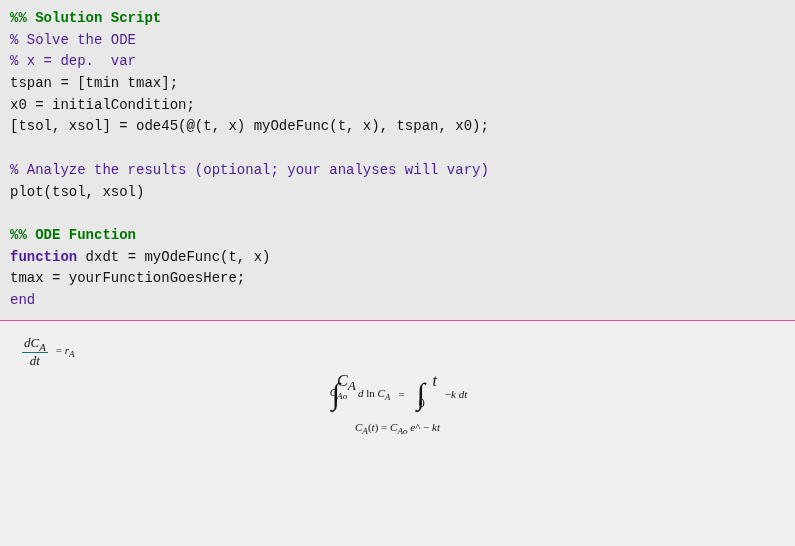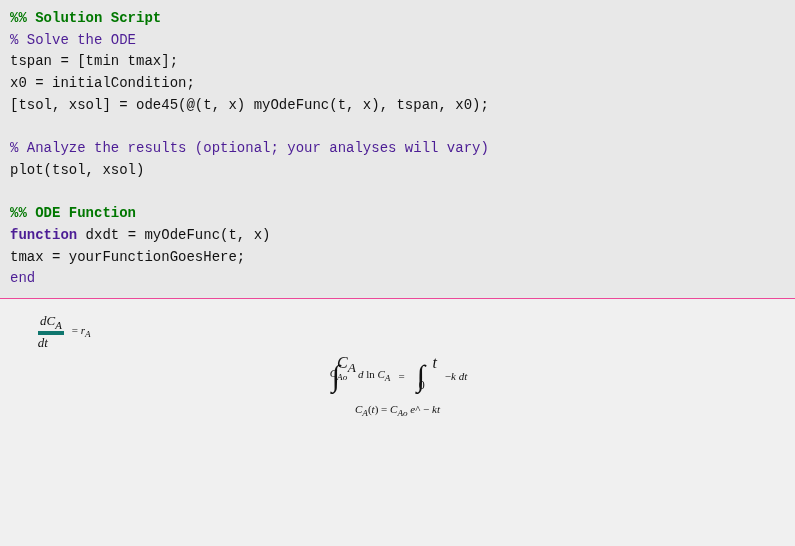--- a/index.html
+++ b/index.html
@@ -35,25 +35,24 @@
       margin-bottom: 6px;
     }
     .frac {
       display: inline-flex;
       flex-direction: column;
       align-items: center;
       vertical-align: middle;
       margin: 0 2px;
     }
     .frac .num {
-      border-bottom: 4px solid #0f766e;
+      border-bottom: 1px solid #0f766e;
       padding: 0 2px;
       font-size: 13px;
       font-family: serif;
-      margin-left: 16px;
     }
     .frac .den {
       padding: 0 2px;
       font-size: 13px;
       font-family: serif;
     }
     .math-text {
       font-family: serif;
       font-size: 11px;
       color: #111;
@@ -94,20 +93,21 @@
       font-family: serif;
     }
     .italic { font-style: italic; }
   </style>
 </head>
 <body>
 
 <div class="code-block">
   <span class="line bold-green">%% Solution Script</span>
   <span class="line green">% Solve the ODE</span>
+  <span class="line green">% x = dep.  var</span>
   <span class="line black">tspan = [tmin tmax];</span>
   <span class="line black">x0 = initialCondition;</span>
   <span class="line black">[tsol, xsol] = ode45(@(t, x) myOdeFunc(t, x), tspan, x0);</span>
   <span class="empty-line"></span>
   <span class="line green">% Analyze the results (optional; your analyses will vary)</span>
   <span class="line black">plot(tsol, xsol)</span>
   <span class="empty-line"></span>
   <span class="line bold-green">%% ODE Function</span>
   <span class="line black"><span class="green" style="font-weight:bold;">function</span> dxdt = myOdeFunc(t, x)</span>
   <span class="line black">tmax = yourFunctionGoesHere;</span>

